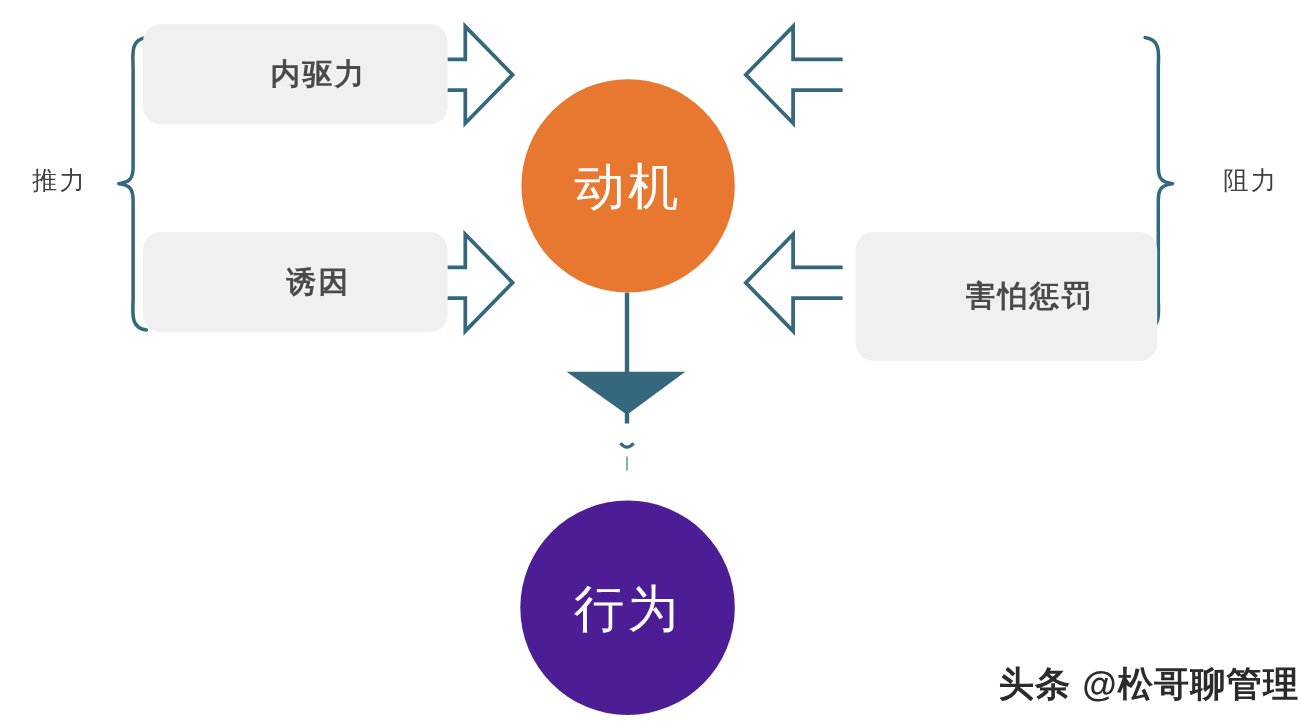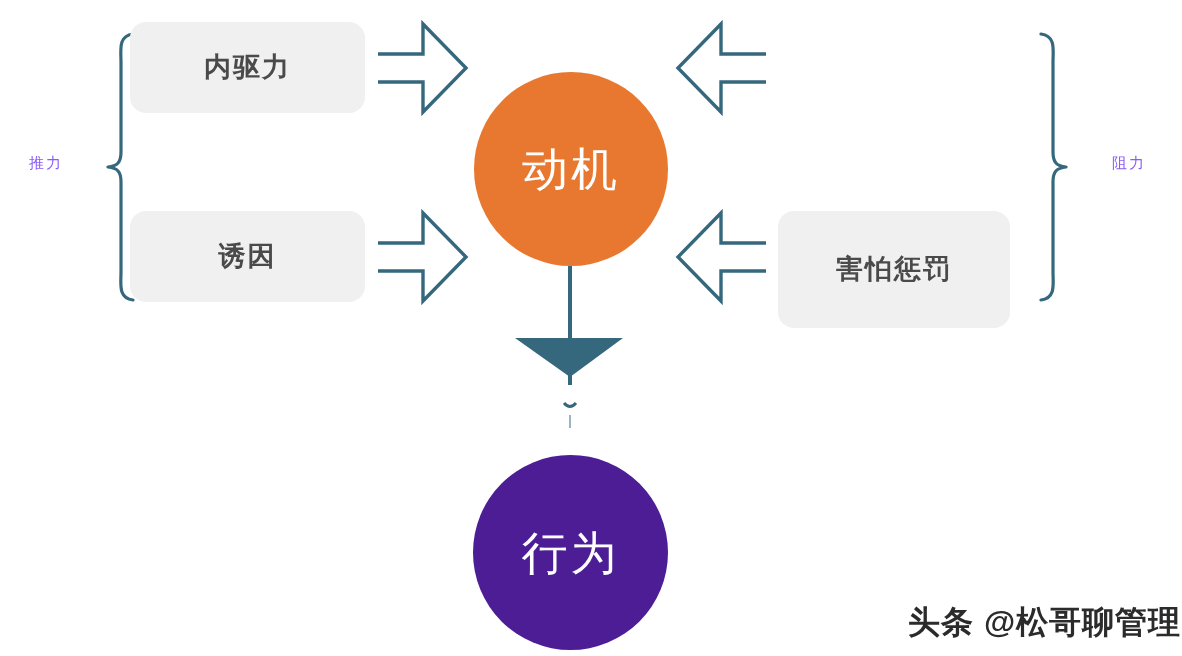--- a/index.html
+++ b/index.html
@@ -19,20 +19,21 @@
   }
 
   
   .factor-box {
     position: absolute;
     background: #f0f0f0;
     border-radius: 16px;
     display: flex;
     align-items: center;
     justify-content: center;
+    padding-left: 42px;
   }
   .factor-label {
     font-size: 27px;
     font-weight: bold;
     color: #4a4a4a;
     letter-spacing: 2px;
     line-height: 1;
     user-select: none;
   }
 
@@ -51,26 +52,27 @@
     letter-spacing: 3px;
     line-height: 1;
     user-select: none;
   }
   .circle-motivation { background: #e8782f; }
   .circle-behavior  { background: #4c1d95; }
 
   
   .side-label {
     position: absolute;
-    font-size: 15px;
-    color: #8b5cf6;
+    font-size: 23px;
+    color: #404040;
     letter-spacing: 2px;
     line-height: 1;
     white-space: nowrap;
     user-select: none;
+    font-family: Liberation Mono, monospace;
   }
 
   
   .watermark {
     position: absolute;
     font-size: 32px;
     font-weight: bold;
     color: #2b2b2b;
     letter-spacing: 1px;
     white-space: nowrap;

